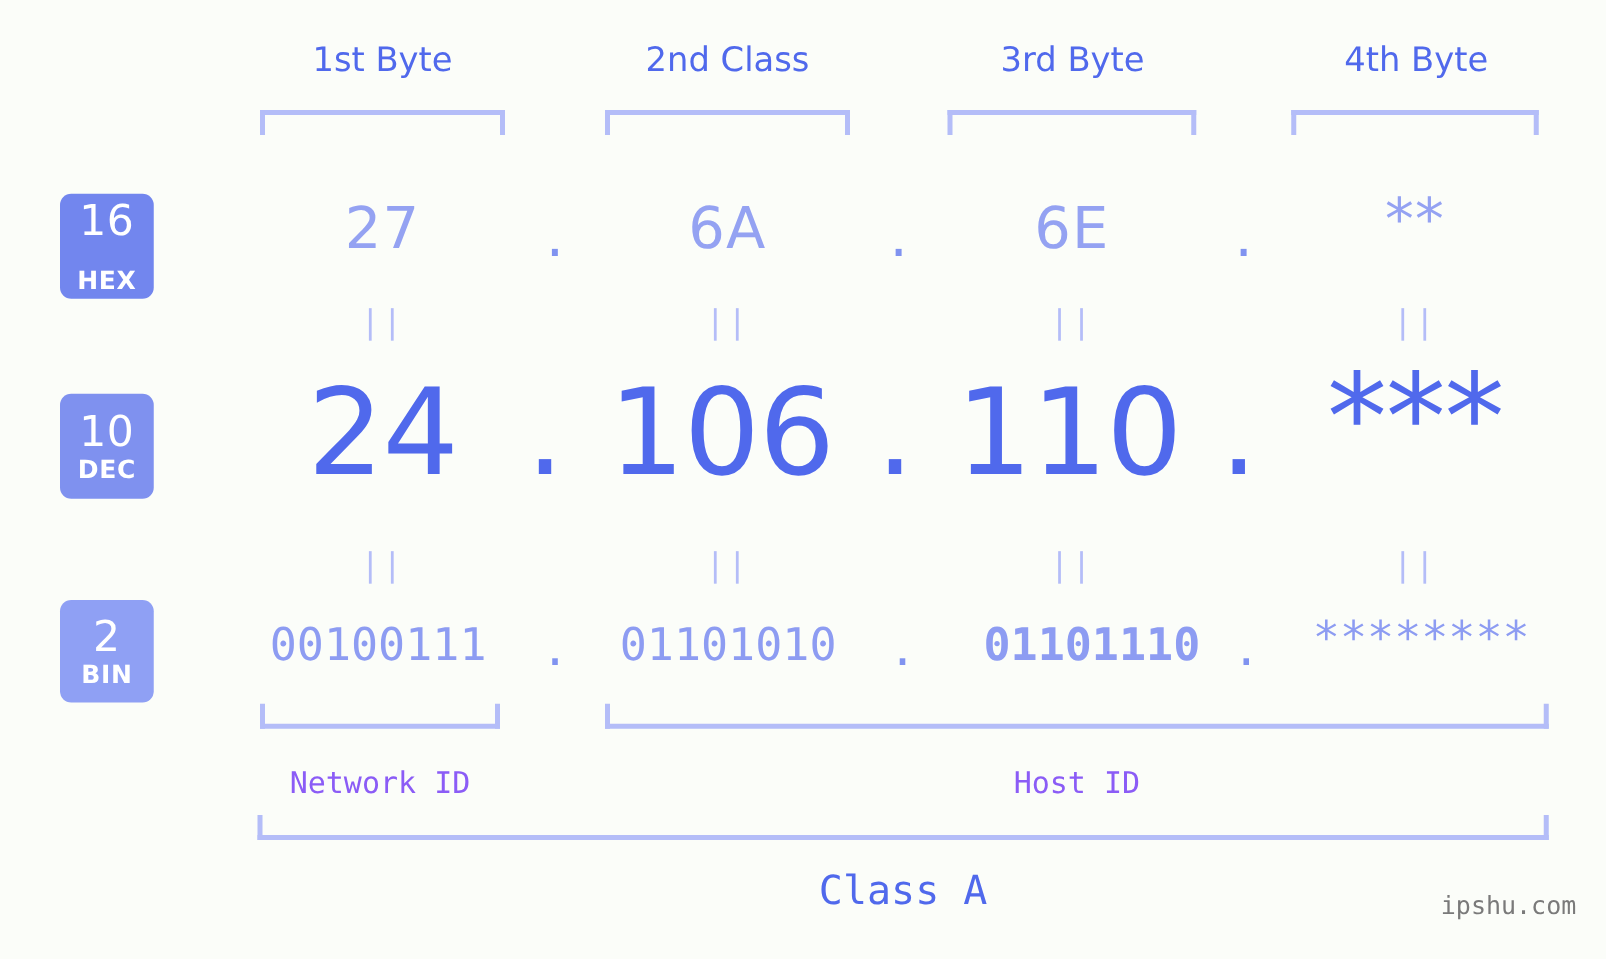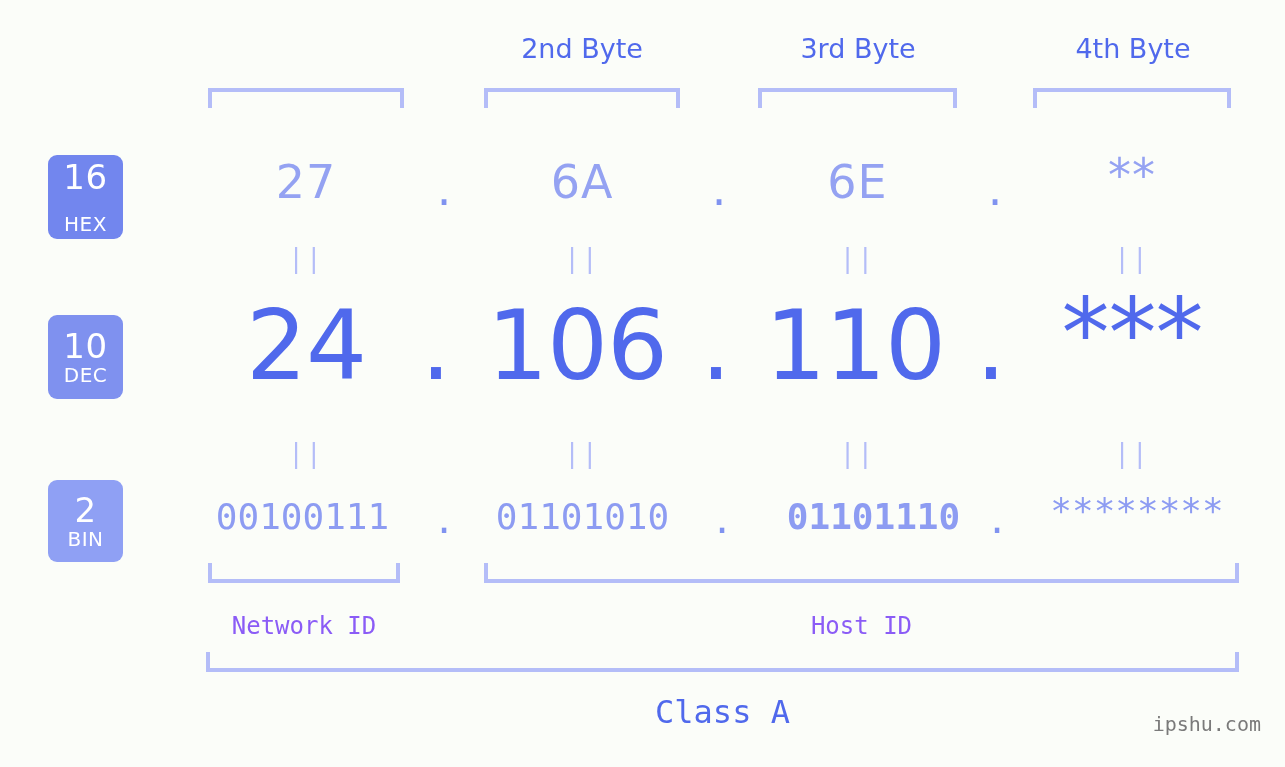--- a/index.html
+++ b/index.html
@@ -34,21 +34,21 @@
     justify-content: center;
     line-height: 1;
   }
   .badge .num {
     font-size: 34px;
     font-weight: 400;
     letter-spacing: 0.5px;
   }
   .badge .sys {
     font-size: 20px;
-    font-weight: 400;
+    font-weight: 700;
     margin-top: 2px;
     letter-spacing: 0.5px;
   }
   #badge-hex { top: 155px; height: 84px; background: #7286ee; gap: 18px; }
   #badge-dec { top: 315px; height: 84px; background: #7f91ef; }
   #badge-bin { top: 480px; height: 82px; background: #8fa0f4; }
 
   
   .byte-header {
     position: absolute;
@@ -159,22 +159,25 @@
     font-size: 20px;
     color: #7a7a7a;
     font-family: "DejaVu Sans Mono", monospace;
   }
 </style>
 </head>
 <body>
 
 <div class="stage">
 
+  <div class="byte-header" style="left:208px; width:196px;">
+    <span>1st Byte</span>
+  </div>
   <div class="byte-header" style="left:484px; width:196px;">
-    <span>2nd Byte</span>
+    <span>2nd Class</span>
   </div>
   <div class="byte-header" style="left:760px; width:196px;">
     <span>3rd Byte</span>
   </div>
   <div class="byte-header" style="left:1035px; width:196px;">
     <span>4th Byte</span>
   </div>
 
   <div class="bracket-top" style="left:208px; top:88px; width:196px;"></div>
   <div class="bracket-top" style="left:484px; top:88px; width:196px;"></div>

